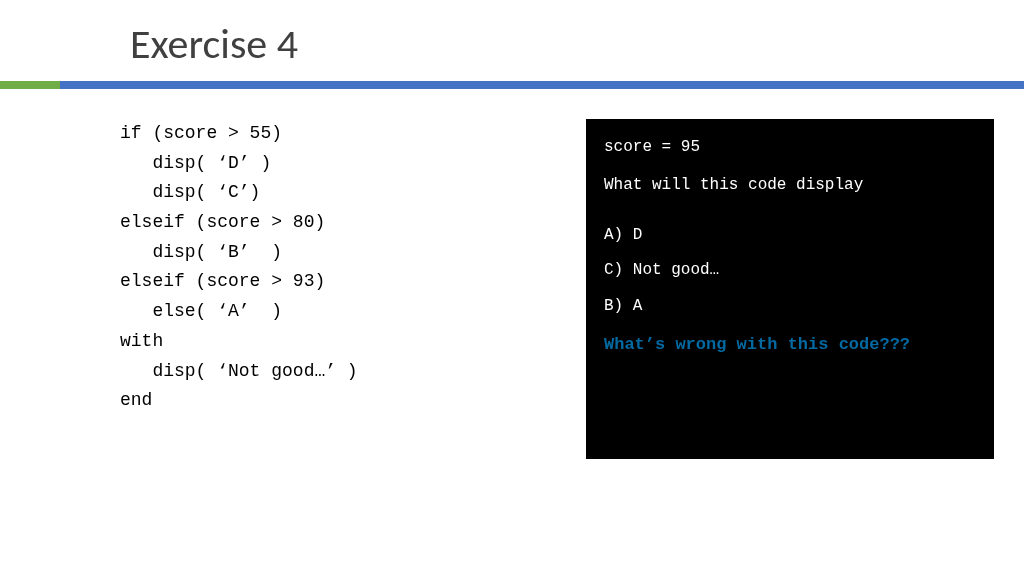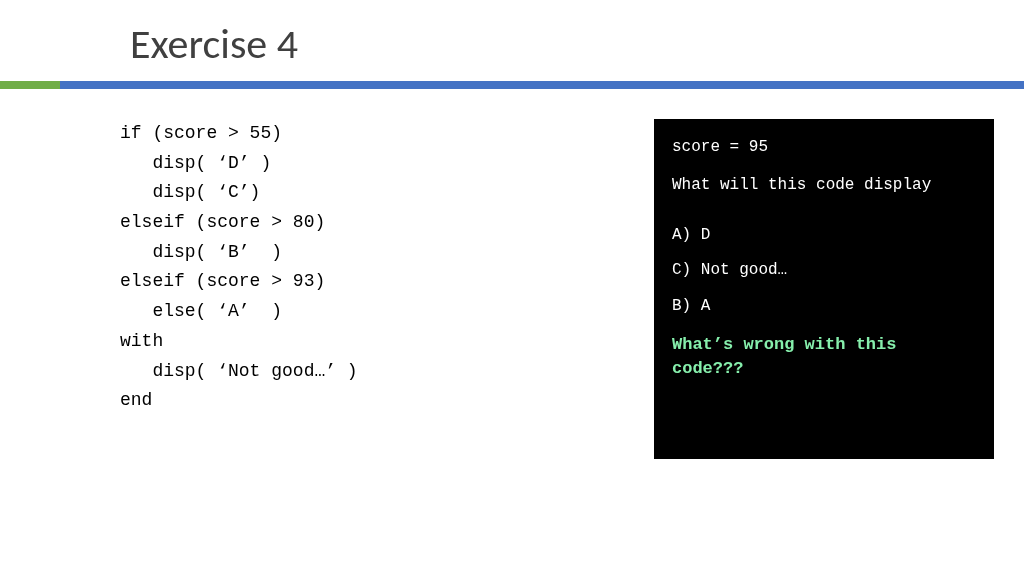--- a/index.html
+++ b/index.html
@@ -58,21 +58,21 @@
       font-size: 18px;
       line-height: 1.65;
       color: #000000;
     }
 
     .code-block .line {
       white-space: pre;
     }
 
     .quiz-panel {
-      width: 340px;
+      width: 408px;
       background: #000000;
       color: #ffffff;
       font-family: 'Courier New', monospace;
       font-size: 16px;
       line-height: 1.6;
       padding: 16px 18px 16px 18px;
       min-height: 340px;
     }
 
     .quiz-score {
@@ -82,21 +82,21 @@
     .quiz-question {
       margin-bottom: 26px;
       line-height: 1.5;
     }
 
     .quiz-option {
       margin-bottom: 10px;
     }
 
     .quiz-wrong {
-      color: #86efac;
+      color: #0369a1;
       font-weight: bold;
       font-size: 17px;
       margin-top: 14px;
       line-height: 1.4;
     }
   </style>
 </head>
 <body>
 
 <div class="page-title">Exercise 4</div>

